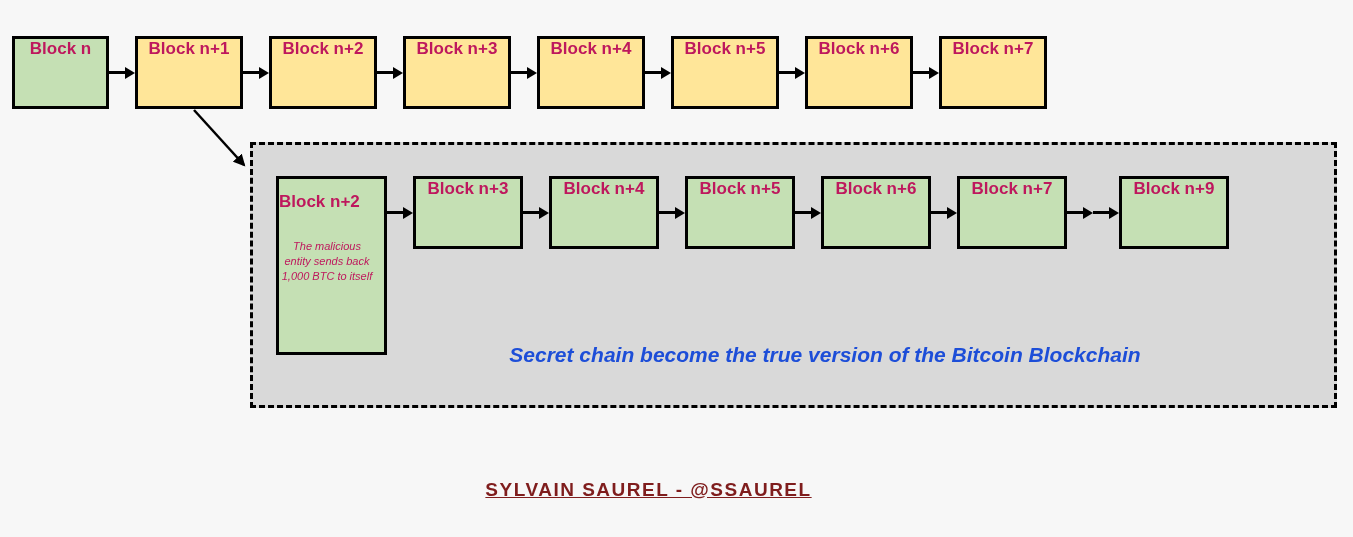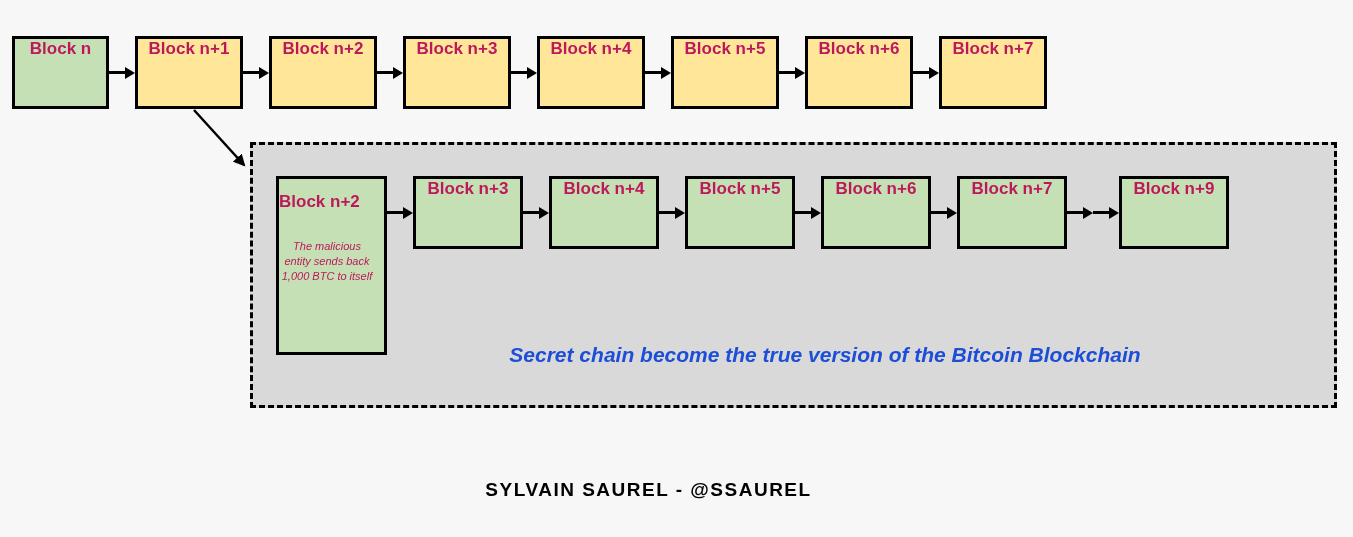--- a/index.html
+++ b/index.html
@@ -120,21 +120,22 @@
   }
   .footer {
     position: absolute;
     top: 479px;
     left: 0;
     width: 1297px;
     text-align: center;
     font-weight: bold;
     font-size: 19px;
     letter-spacing: 1.5px;
-    color: #000000;
+    color: #7f1d1d;
+    text-decoration: underline;
   }
 </style>
 </head>
 <body>
 
 <div class="canvas">
 
   <div class="main-chain">
     <div class="block green first">
       <span>Block n</span>

